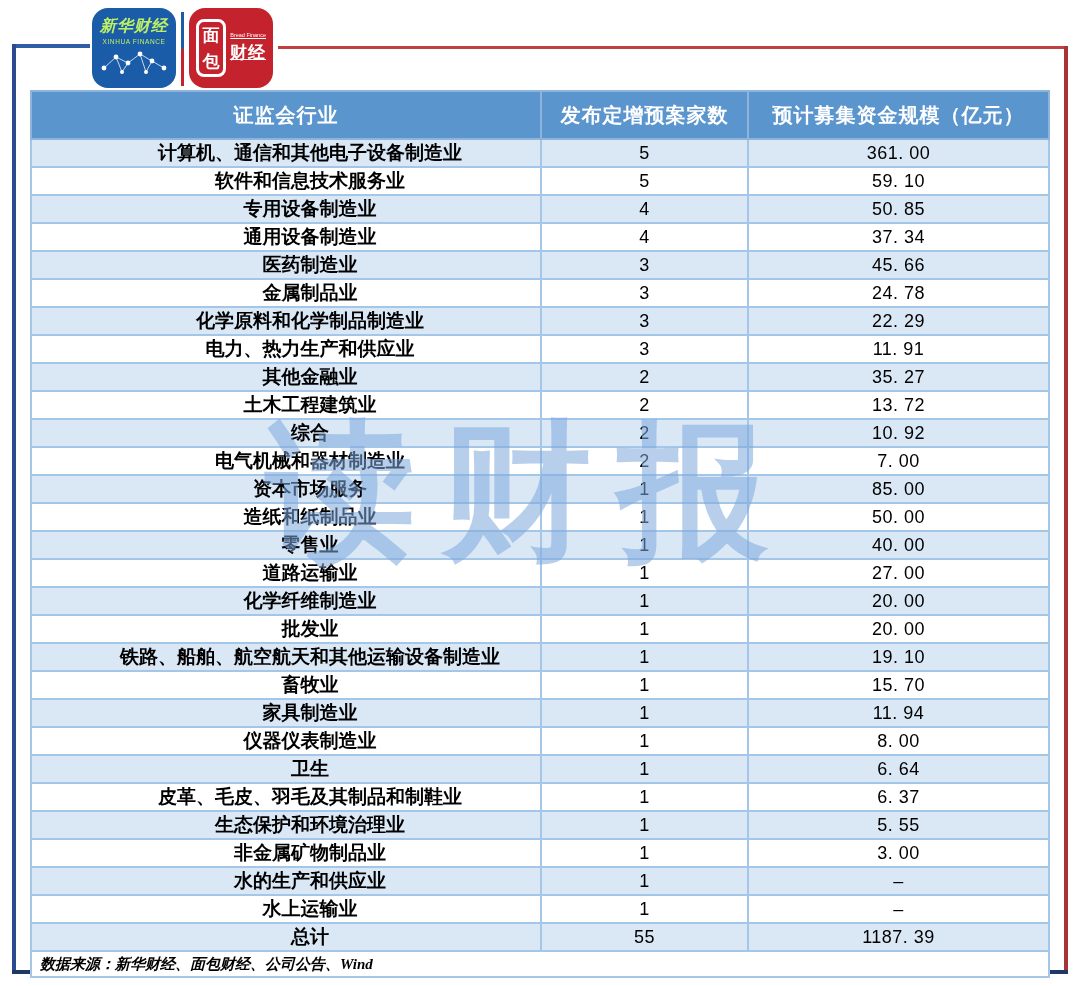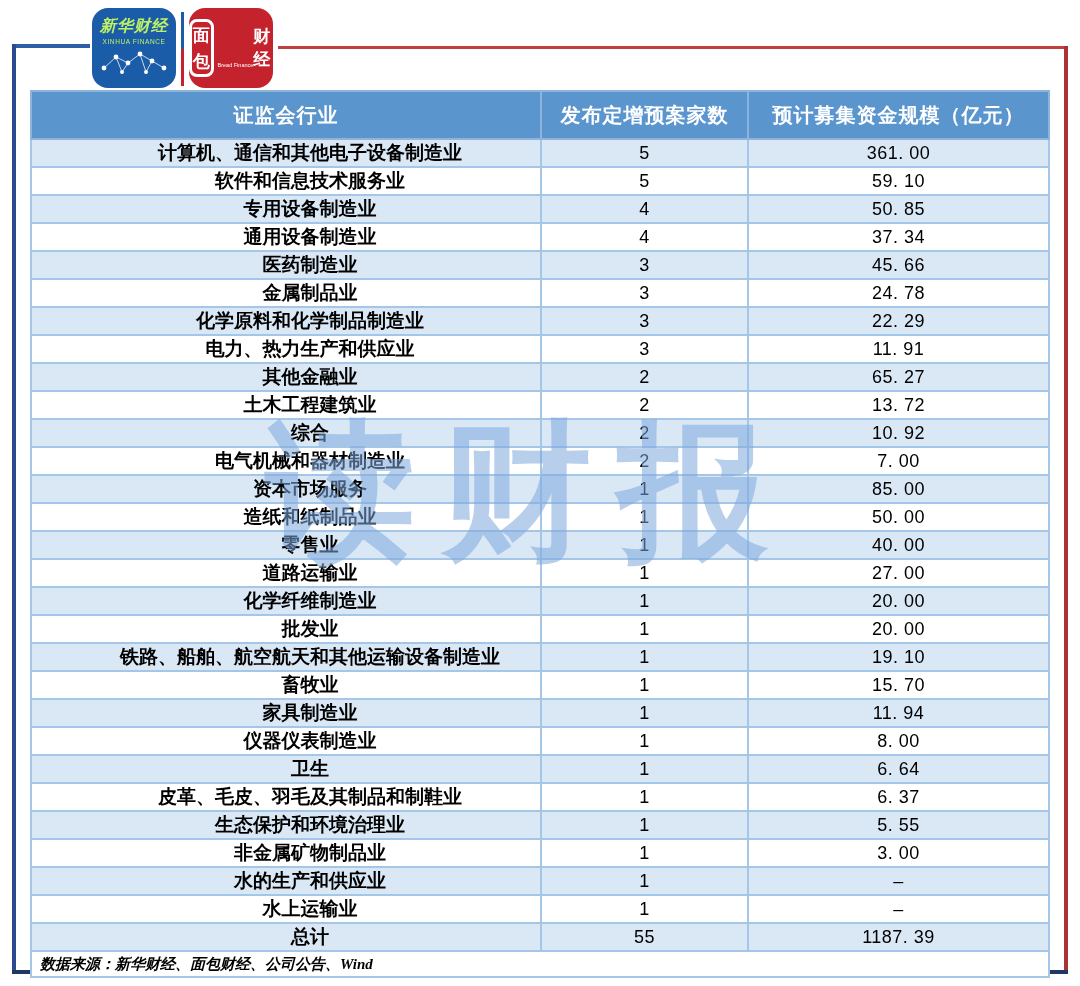--- a/index.html
+++ b/index.html
@@ -21,21 +21,21 @@
   .logo-xinhua .cn { font-size:16px; font-weight:bold; font-style:italic; letter-spacing:1px; }
   .logo-xinhua .en { font-size:6.5px; letter-spacing:0.6px; margin-top:1px; }
   .logo-divider-top { position:absolute; left:181px; top:12px; width:3px; height:37px; background:#1A5CA8; }
   .logo-divider-bottom { position:absolute; left:181px; top:49px; width:3px; height:37px; background:#C4232D; }
   .logo-bread { position:absolute; left:189px; top:8px; width:84px; height:80px;
                 background:#C4232D; border-radius:16px; color:#fff;
                 display:flex; align-items:center; justify-content:center; gap:4px; }
   .bread-box { width:30px; height:58px; border:3px solid #fff; border-radius:8px;
                display:flex; flex-direction:column; align-items:center; justify-content:space-around; }
   .bread-box span { font-size:17px; font-weight:bold; line-height:1; }
-  .bread-right { display:flex; flex-direction:row; align-items:flex-end; }
+  .bread-right { display:flex; flex-direction:column; align-items:flex-end;text-decoration:underline; }
   .bread-right .en { font-size:5.5px; margin-bottom:3px; white-space:nowrap; }
   .bread-right .cn { font-size:17px; font-weight:bold; letter-spacing:1px; }
 
   
   .tablewrap { position:absolute; left:30px; top:90px; width:1018px; z-index:1; }
   table { border-collapse:collapse; width:1018px; table-layout:fixed; }
   th, td { border:2px solid #A4C7E8; padding:0; text-align:center; vertical-align:middle; }
   thead th { background:#5B95CE; color:#fff; font-size:20px; font-weight:bold;
              height:48px; letter-spacing:1px; border-color:#8FB4DC; }
   tbody td { height:27px; background:#fff; color:#000; }
@@ -154,21 +154,21 @@
             <td class="c-num">22. 29</td>
           </tr>
           <tr>
             <td class="c-industry">电力、热力生产和供应业</td>
             <td class="c-num">3</td>
             <td class="c-num">11. 91</td>
           </tr>
           <tr>
             <td class="c-industry">其他金融业</td>
             <td class="c-num">2</td>
-            <td class="c-num">65. 27</td>
+            <td class="c-num">35. 27</td>
           </tr>
           <tr>
             <td class="c-industry">土木工程建筑业</td>
             <td class="c-num">2</td>
             <td class="c-num">13. 72</td>
           </tr>
           <tr>
             <td class="c-industry">综合</td>
             <td class="c-num">2</td>
             <td class="c-num">10. 92</td>

